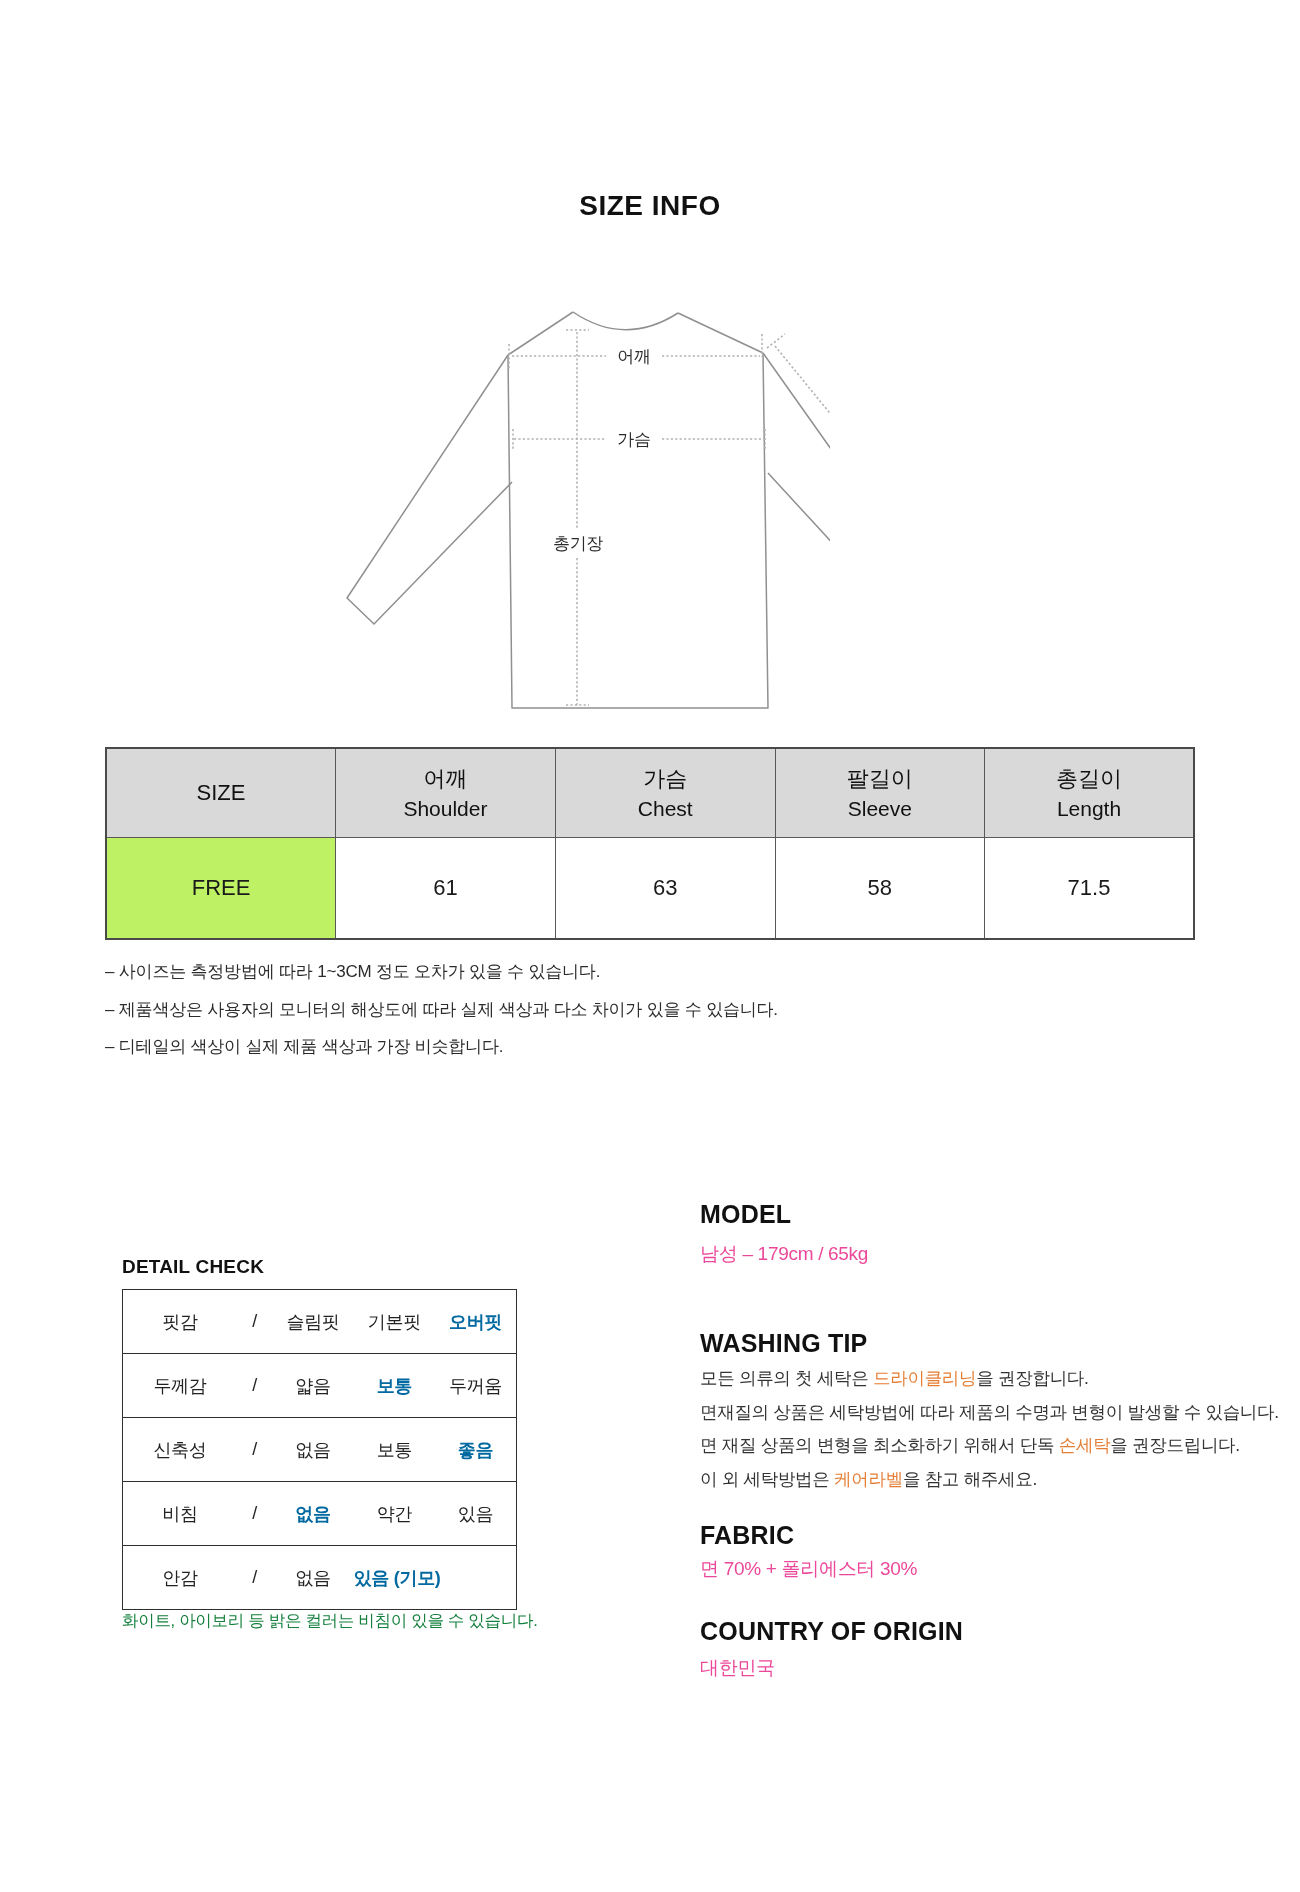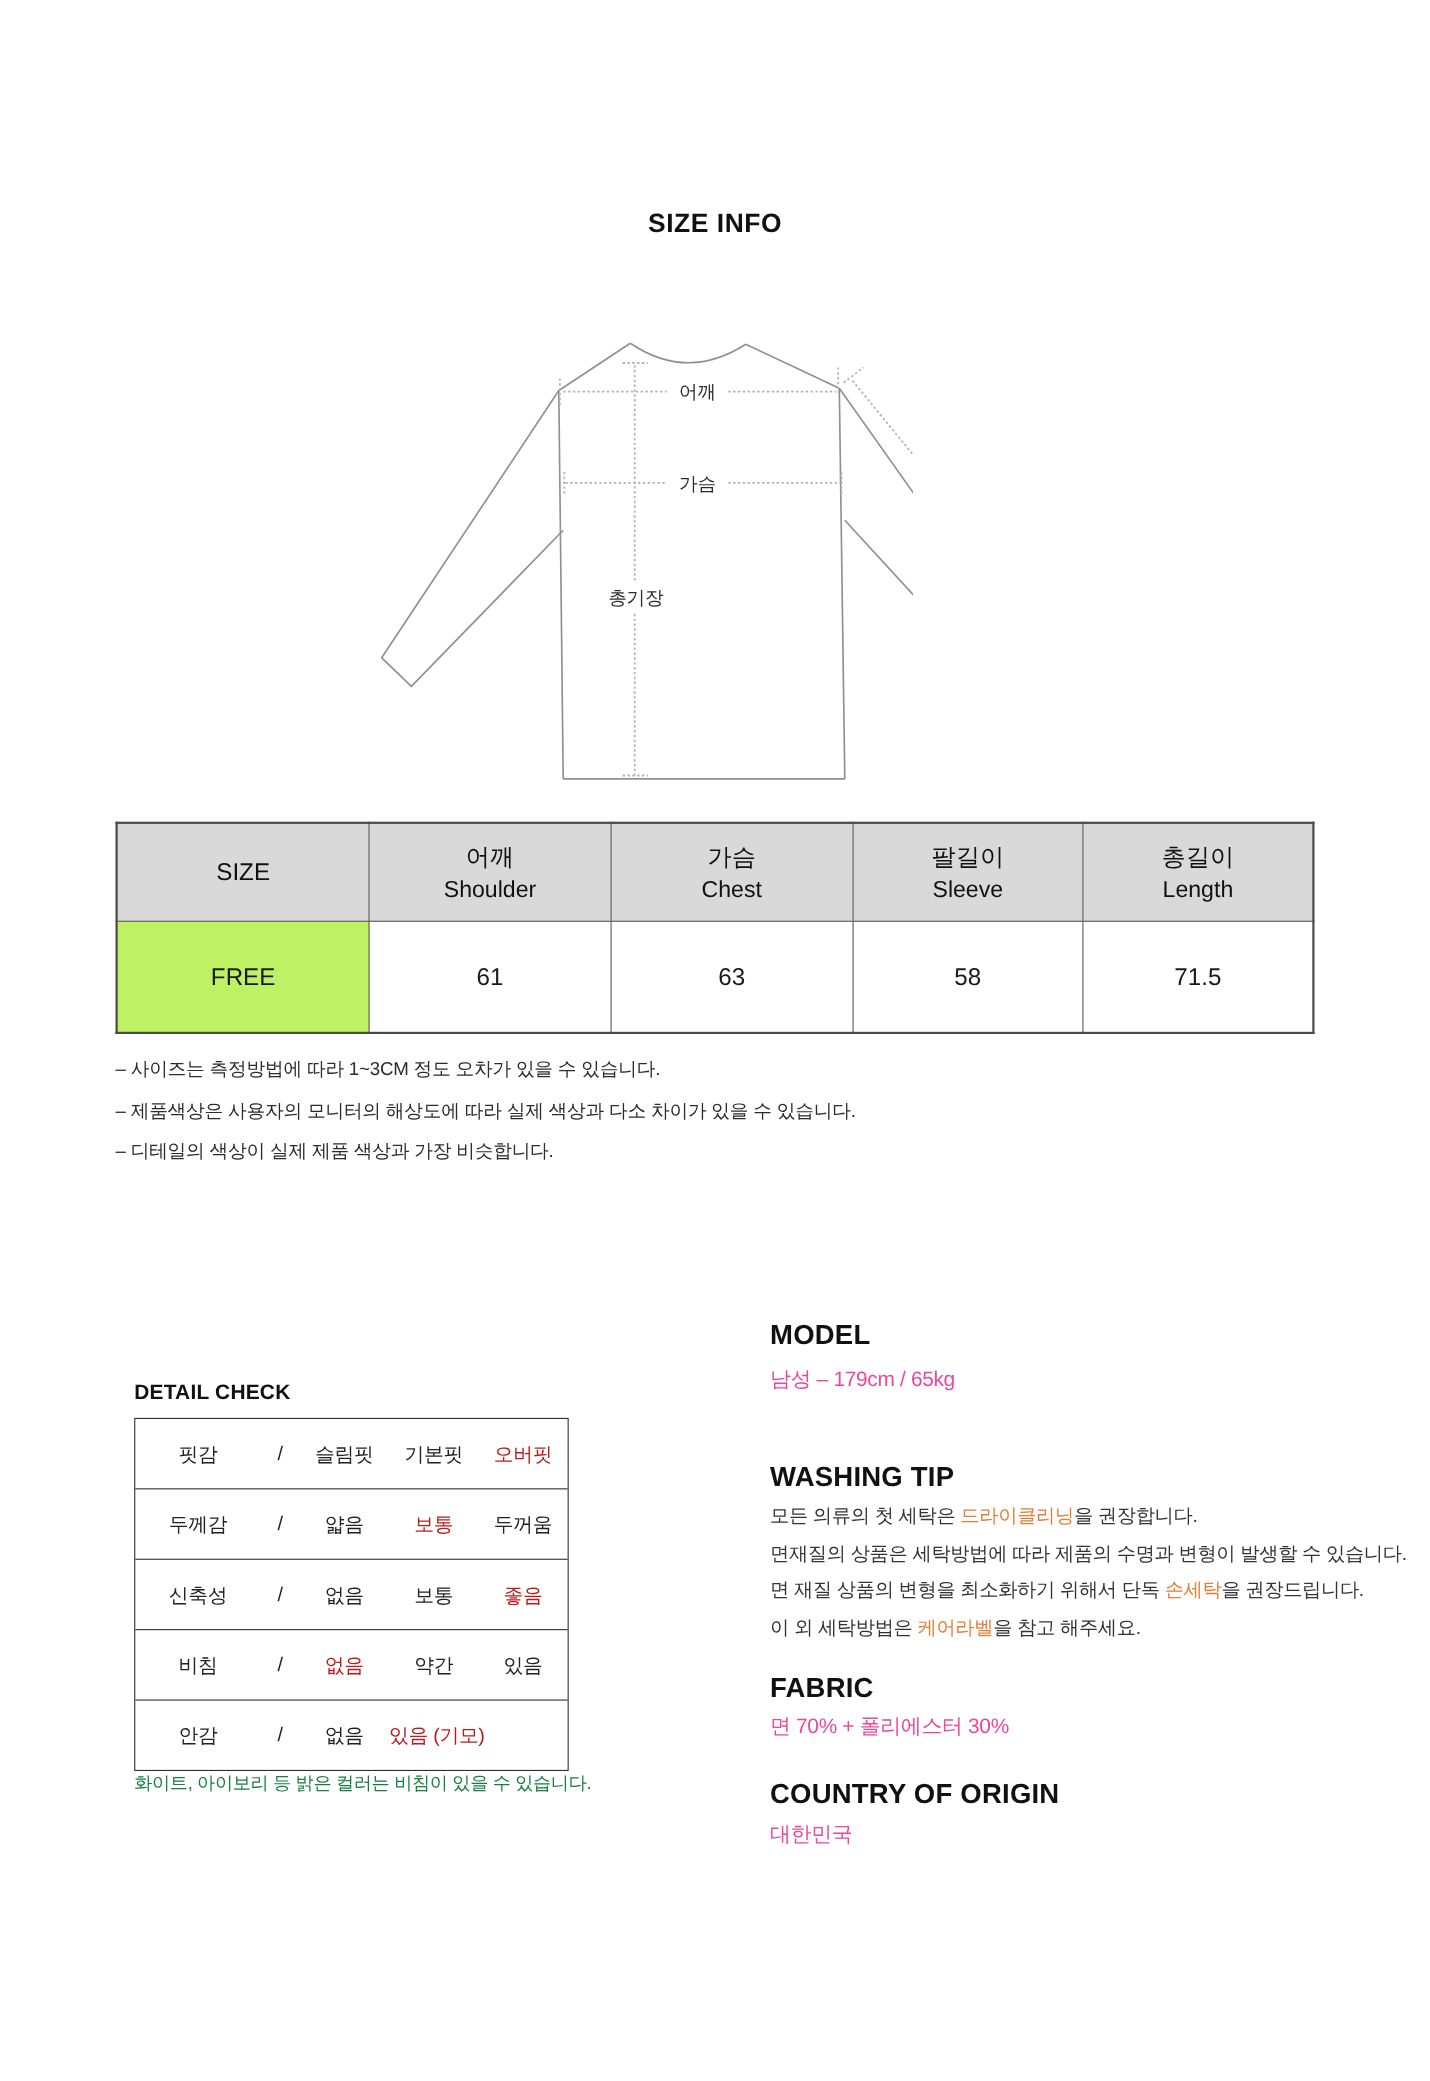--- a/index.html
+++ b/index.html
@@ -3,21 +3,21 @@
 <meta charset="utf-8">
 <style>
   html,body{margin:0;padding:0;background:#fff;}
   .page{
     position:relative;width:1300px;height:1892px;background:#fff;
     font-family:"Liberation Sans", sans-serif;color:#1a1a1a;overflow:hidden;
   }
   .abs{position:absolute;}
   .page-title{
     top:190px;left:0;width:1300px;text-align:center;
-    font-size:24px;font-weight:600;letter-spacing:0.5px;color:#111;
+    font-size:28px;font-weight:600;letter-spacing:0.5px;color:#111;
   }
   
   .size-table{
     top:747px;left:105px;width:1090px;border-collapse:collapse;
     table-layout:fixed;
   }
   .size-table th,.size-table td{
     border:1.6px solid #595959;text-align:center;vertical-align:middle;padding:0;
   }
   .size-table{border:2.2px solid #4a4a4a;}
@@ -34,21 +34,21 @@
     top:1289px;left:122px;width:393px;
     border:1.5px solid #2f2f2f;
   }
   .dc-row{
     display:grid;grid-template-columns:29% 9% 20.7% 20.7% 20.6%;
     height:63px;align-items:center;border-bottom:1.5px solid #2f2f2f;
     font-size:18px;letter-spacing:-0.3px;color:#222;
   }
   .dc-row:last-child{border-bottom:none;}
   .dc-row span{text-align:center;white-space:nowrap;}
-  .opt[data-bold="true"]{font-weight:400;color:#b91c1c;}
+  .opt[data-bold="true"]{font-weight:700;color:#0369a1;}
   .dc-note{top:1610px;left:122px;font-size:16.5px;color:#15803d;letter-spacing:-0.3px;}
   
   .sec-heading{font-size:25px;font-weight:700;color:#111;letter-spacing:0.2px;}
   .sec-body{font-size:19px;color:#ec4899;letter-spacing:-0.3px;}
   .wash-lines{top:1362px;left:700px;font-size:17.5px;line-height:33.5px;color:#333;letter-spacing:-0.3px;}
   .hl{color:#e57e35;}
   
   .diagram{top:240px;left:270px;}
   .diagram .outline{fill:none;stroke:#909090;stroke-width:1.5;stroke-linejoin:round;}
   .diagram .dotted{fill:none;stroke:#b3b3b3;stroke-width:1.6;stroke-dasharray:2.2 2.2;}

